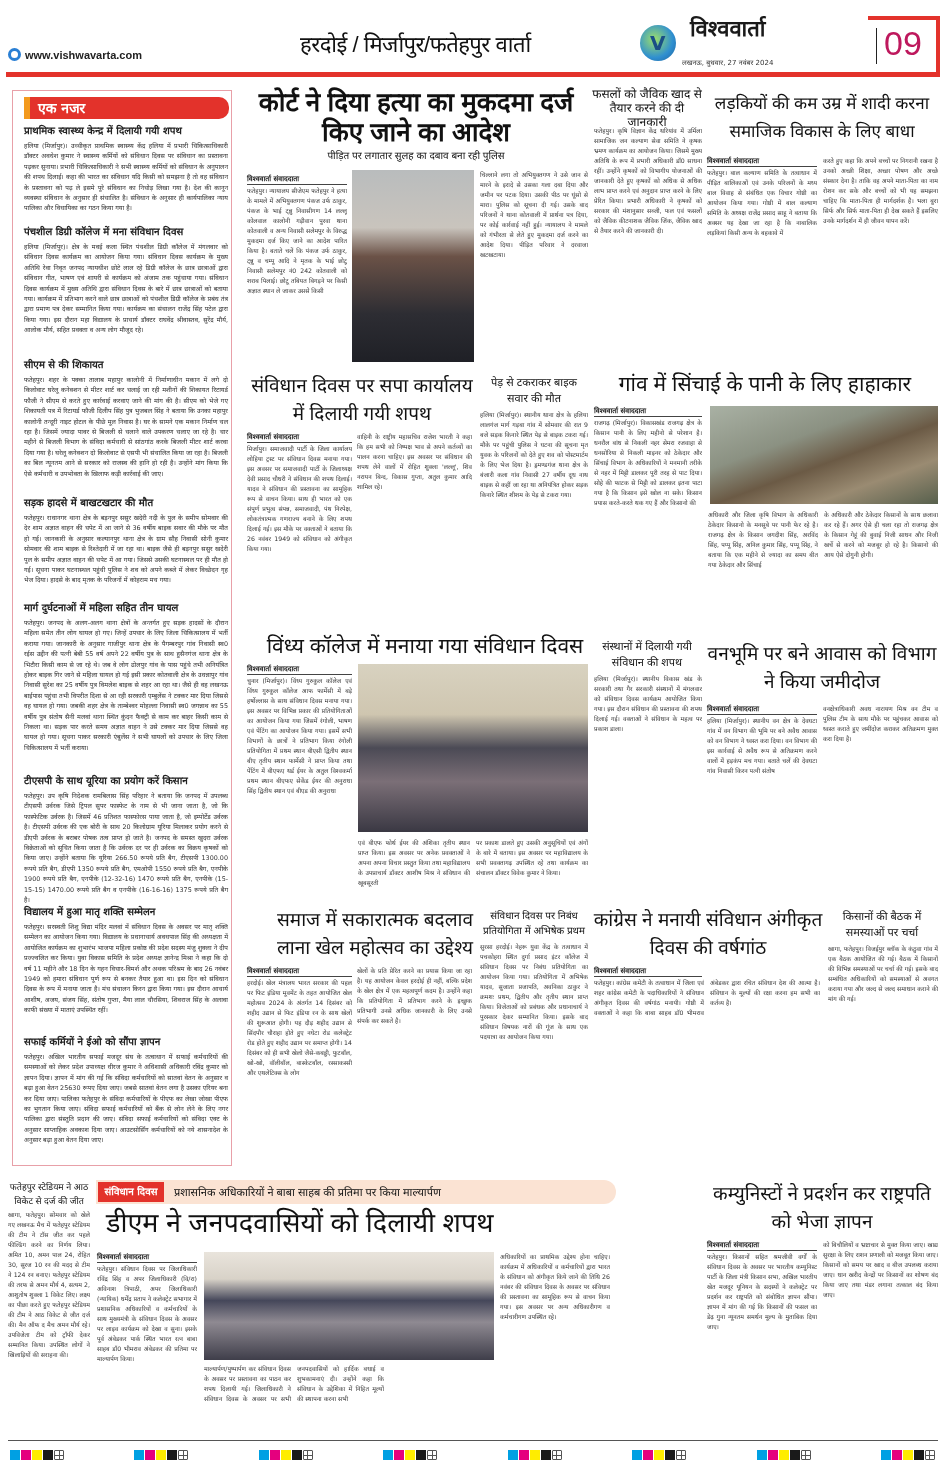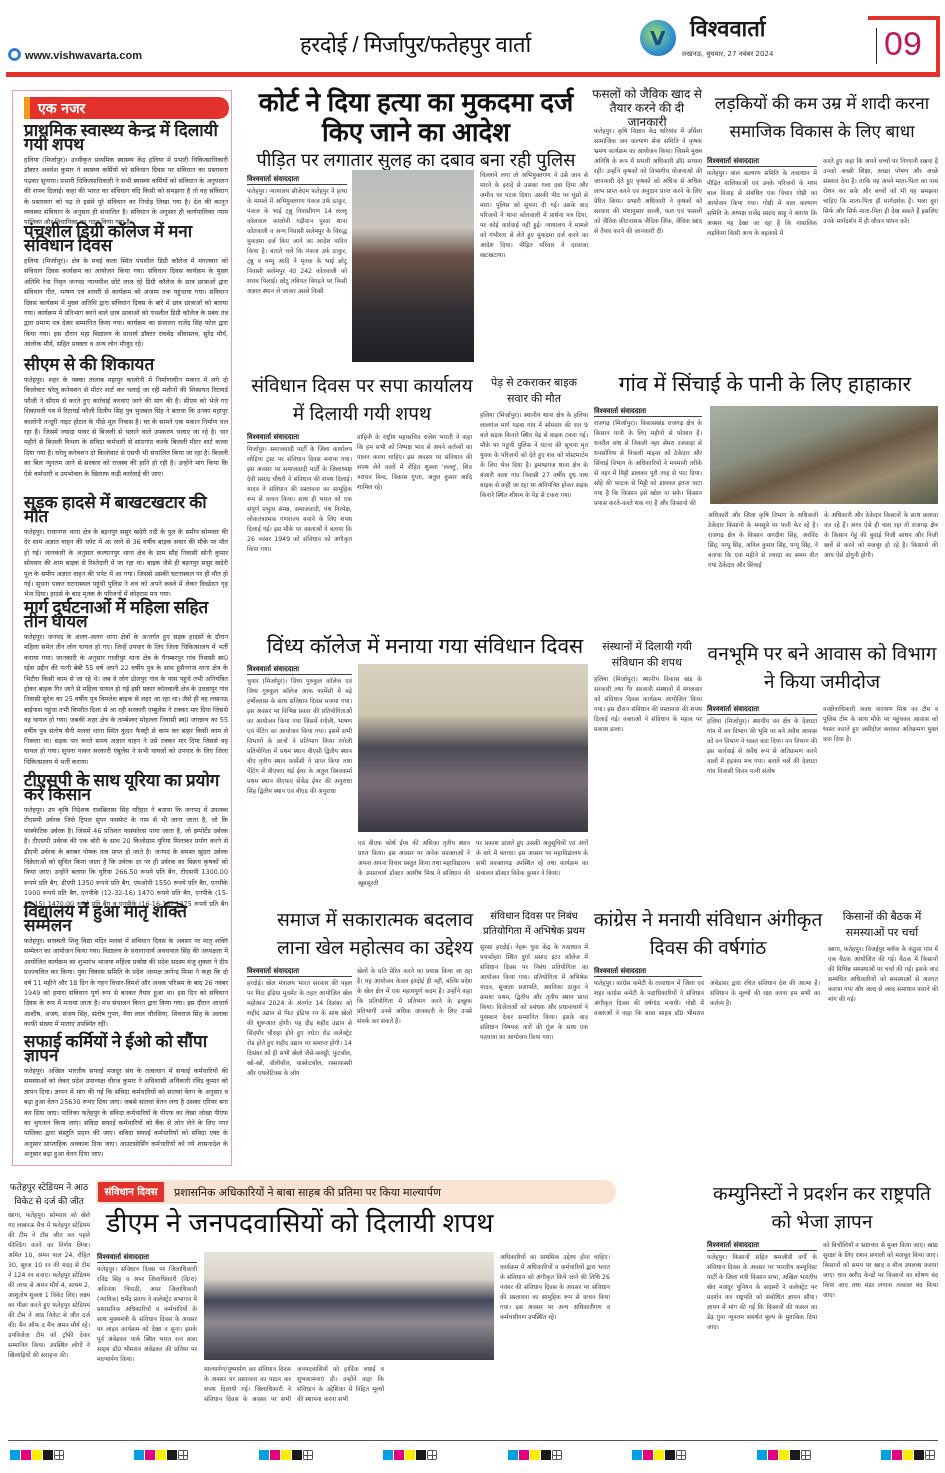--- a/index.html
+++ b/index.html
@@ -8,30 +8,30 @@
   
   .mast { left: 0; top: 0; width: 945px; height: 78px; }
   .mast-rule { left: 6px; top: 72px; width: 934px; height: 5px; background: #e3322b; }
   .url { left: 8px; top: 48px; font-size: 11px; font-weight: bold; font-family: "Liberation Sans", sans-serif; color: #222; display: flex; align-items: center; gap: 4px; }
   .ie-icon { width: 13px; height: 13px; border-radius: 50%; border: 3px solid #2a7fd4; display: inline-block; }
   .section-title { left: 300px; top: 28px; font-size: 22px; font-family: "Liberation Sans", sans-serif; color: #111; letter-spacing: -0.5px; }
   .logo { left: 640px; top: 18px; display: flex; align-items: center; gap: 6px; }
   .logo-globe { width: 36px; height: 36px; border-radius: 50%; background: radial-gradient(circle at 40% 40%, #9ee06a, #2f8fd0 60%, #1d5f99); position: relative; }
   .logo-globe span { position: absolute; left: 10px; top: 6px; font-weight: bold; color: #1a4e86; font-size: 20px; }
   .logo-name { font-size: 22px; font-weight: bold; color: #1a1a1a; line-height: 22px; text-align: center; }
-  .logo-date { font-size: 7px; color: #333; margin-top: 9px; text-align: right; }
+  .logo-date { font-size: 7px; color: #333; margin-top: 18px; text-align: right; }
   .pageno-box { left: 868px; top: 16px; width: 72px; height: 58px; border-top: 4px solid #e3322b; border-right: 4px solid #e3322b; }
   .pageno-sep { left: 876px; top: 28px; width: 1px; height: 36px; background: #222; }
   .pageno { left: 884px; top: 24px; font-size: 34px; font-family: "Liberation Sans", sans-serif; color: #be185d; }
 
   
   .lbox { left: 12px; top: 90px; width: 220px; height: 1076px; border: 1.5px solid #e8a0a8; }
   .eknazar { left: 24px; top: 97px; width: 205px; height: 22px; background: linear-gradient(90deg,#f39a1e 0 6px,#e3322b 6px); border-radius: 0 10px 10px 0; color: #fff; font-weight: bold; font-size: 14px; padding-left: 14px; line-height: 22px; }
   .brief { position: absolute; left: 24px; width: 204px; }
-  .brief h3 { font-size: 17px; font-weight: bold; color: #222; margin-bottom: 3px; line-height: 14px; font-family: Liberation Serif, serif; }
+  .brief h3 { font-size: 10px; font-weight: bold; color: #222; margin-bottom: 3px; line-height: 14px; }
   .brief p { font-size: 6.4px; line-height: 10.4px; color: #333; text-align: justify; }
 
   
   .hl { font-family: "Liberation Sans", sans-serif; color: #111; text-align: center; line-height: 1.15; }
   .byline { font-size: 7px; font-weight: bold; color: #222; border-bottom: 1px solid #444; padding-bottom: 1px; }
   .txtcol { font-size: 6.2px; line-height: 10px; color: #333; text-align: justify; overflow: hidden; }
   .photo { background: linear-gradient(135deg,#8a9a7a,#5f6b55 40%,#9aa392 70%,#6e7c67); }
   .rule-h { height: 1px; background: #888; }
   .tag-red { background: #e3322b; color: #fff; font-weight: bold; }
   .band { background: #fbe3d3; border-radius: 0 14px 14px 0; }
@@ -93,21 +93,21 @@
 <div class="brief" style="top:905px;">
   <h3>विद्यालय में हुआ मातृ शक्ति सम्मेलन</h3>
   <p>फतेहपुर। सरस्वती शिशु विद्या मंदिर मलवां में संविधान दिवस के अवसर पर मातृ शक्ति सम्मेलन का आयोजन किया गया। विद्यालय के प्रधानाचार्य अवधपाल सिंह की अध्यक्षता में आयोजित कार्यक्रम का शुभारंभ भाजपा महिला प्रकोष्ठ की प्रदेश सदस्य मंजू शुक्ला ने दीप प्रज्ज्वलित कर किया। युवा विकास समिति के प्रदेश अध्यक्ष ज्ञानेन्द्र मिश्रा ने कहा कि दो वर्ष 11 महीने और 18 दिन के गहन विचार-विमर्श और अथक परिश्रम के बाद 26 नवंबर 1949 को हमारा संविधान पूर्ण रूप से बनकर तैयार हुआ था। इस दिन को संविधान दिवस के रूप में मनाया जाता है। मंच संचालन किरन द्वारा किया गया। इस दौरान आचार्य आशीष, अजय, संजय सिंह, संतोष गुप्ता, मैया लाल चौरसिया, शिवराज सिंह के अलावा काफी संख्या में माताएं उपस्थित रहीं।</p>
 </div>
 <div class="brief" style="top:1035px;">
   <h3>सफाई कर्मियों ने ईओ को सौंपा ज्ञापन</h3>
   <p>फतेहपुर। अखिल भारतीय सफाई मजदूर संघ के तत्वाधान में सफाई कर्मचारियों की समस्याओं को लेकर प्रदेश उपाध्यक्ष धीरज कुमार ने अधिशासी अधिकारी रविंद्र कुमार को ज्ञापन दिया। ज्ञापन में मांग की गई कि संविदा कर्मचारियों को सातवां वेतन के अनुसार व बढ़ा हुआ वेतन 25630 रूपए दिया जाए। जबसे सातवां वेतन लगा है उसका एरियर बना कर दिया जाए। पालिका फतेहपुर के संविदा कर्मचारियों के पीएफ का लेखा जोखा पीएफ का भुगतान किया जाए। संविदा सफाई कर्मचारियों को बैंक से लोन लेने के लिए नगर पालिका द्वारा संस्तुति प्रदान की जाए। संविदा सफाई कर्मचारियों को संविदा एक्ट के अनुसार साप्ताहिक अवकाश दिया जाए। आउटसोर्सिंग कर्मचारियों को नये शासनादेश के अनुसार बढ़ा हुआ वेतन दिया जाए।</p>
 </div>
 
 <div class="abs hl" style="left:246px;top:88px;width:340px;font-size:26px;font-weight:bold;">कोर्ट ने दिया हत्या का मुकदमा दर्ज किए जाने का आदेश</div>
-<div class="abs hl" style="left:246px;top:150px;width:340px;font-size:18px;">पीड़ित पर लगातार सुलह का दबाव बना रही पुलिस</div>
+<div class="abs hl" style="left:246px;top:150px;width:340px;font-size:10px;">पीड़ित पर लगातार सुलह का दबाव बना रही पुलिस</div>
 <div class="abs byline" style="left:247px;top:174px;width:100px;">विश्ववार्ता संवाददाता</div>
 <div class="abs txtcol" style="left:247px;top:186px;width:100px;height:178px;">फतेहपुर। न्यायालय सीजेएम फतेहपुर ने हत्या के मामले में अभियुक्तगण पंकज उर्फ ठाकुर, पंकज के भाई ट्न्नु निवासीगण 14 लल्लू कोलवाल कालोनी गड़ीवान पुरवा थाना कोतवाली व अन्य निवासी सलेमपुर के विरुद्ध मुकदमा दर्ज किए जाने का आदेश पारित किया है। बताते चलें कि पंकज उर्फ ठाकुर, ट्न्नु व चम्पू आदि ने मृतक के भाई छोटू निवासी सलेमपुर नं0 242 कोतवाली को शराब पिलाई। छोटू तबियत बिगड़ने पर किसी अज्ञात स्थान ले जाकर उससे किसी</div>
 <div class="abs photo" style="left:352px;top:170px;width:122px;height:192px;background:linear-gradient(180deg,#b9bcbd 0,#c9c4bd 30%,#6b5247 45%,#2d2d33 75%,#1f2026);"></div>
 <div class="abs txtcol" style="left:480px;top:170px;width:108px;height:194px;">चिल्लाने लगा तो अभियुक्तगण ने उसे जान से मारने के इरादे से उसका गला दबा दिया और जमीन पर पटक दिया। उसकी पीठ पर घूंसो से मारा। पुलिस को सूचना दी गई। उसके बाद परिजनों ने थाना कोतवाली में प्रार्थना पत्र दिया, पर कोई कार्रवाई नहीं हुई। न्यायालय ने मामले को गंभीरता से लेते हुए मुकदमा दर्ज करने का आदेश दिया। पीड़ित परिवार ने दरवाजा खटखटाया।</div>
 
 <div class="abs hl" style="left:592px;top:88px;width:110px;font-size:12px;">फसलों को जैविक खाद से तैयार करने की दी जानकारी</div>
 <div class="abs txtcol" style="left:594px;top:126px;width:108px;height:236px;">फतेहपुर। कृषि विज्ञान केंद्र थरियांव में उर्मिला सामाजिक जन कल्याण सेवा समिति ने कृषक भ्रमण कार्यक्रम का आयोजन किया। जिसमे मुख्य अतिथि के रूप में प्रभारी अधिकारी डॉ0 साधना रहीं। उन्होंने कृषकों को विभागीय योजनाओं की जानकारी देते हुए कृषकों को अधिक से अधिक लाभ प्राप्त करने एवं अनुदान प्राप्त करने के लिए प्रेरित किया। प्रभारी अधिकारी ने कृषकों को सरकार की मंशानुसार सब्जी, फल एवं फसलों को जैविक कीटनाशक जैविक जिंक, जैविक खाद से तैयार करने की जानकारी दी।</div>
 
 <div class="abs hl" style="left:706px;top:90px;width:232px;font-size:17px;line-height:28px;">लड़कियों की कम उम्र में शादी करना समाजिक विकास के लिए बाधा</div>
 <div class="abs byline" style="left:707px;top:156px;width:110px;">विश्ववार्ता संवाददाता</div>

